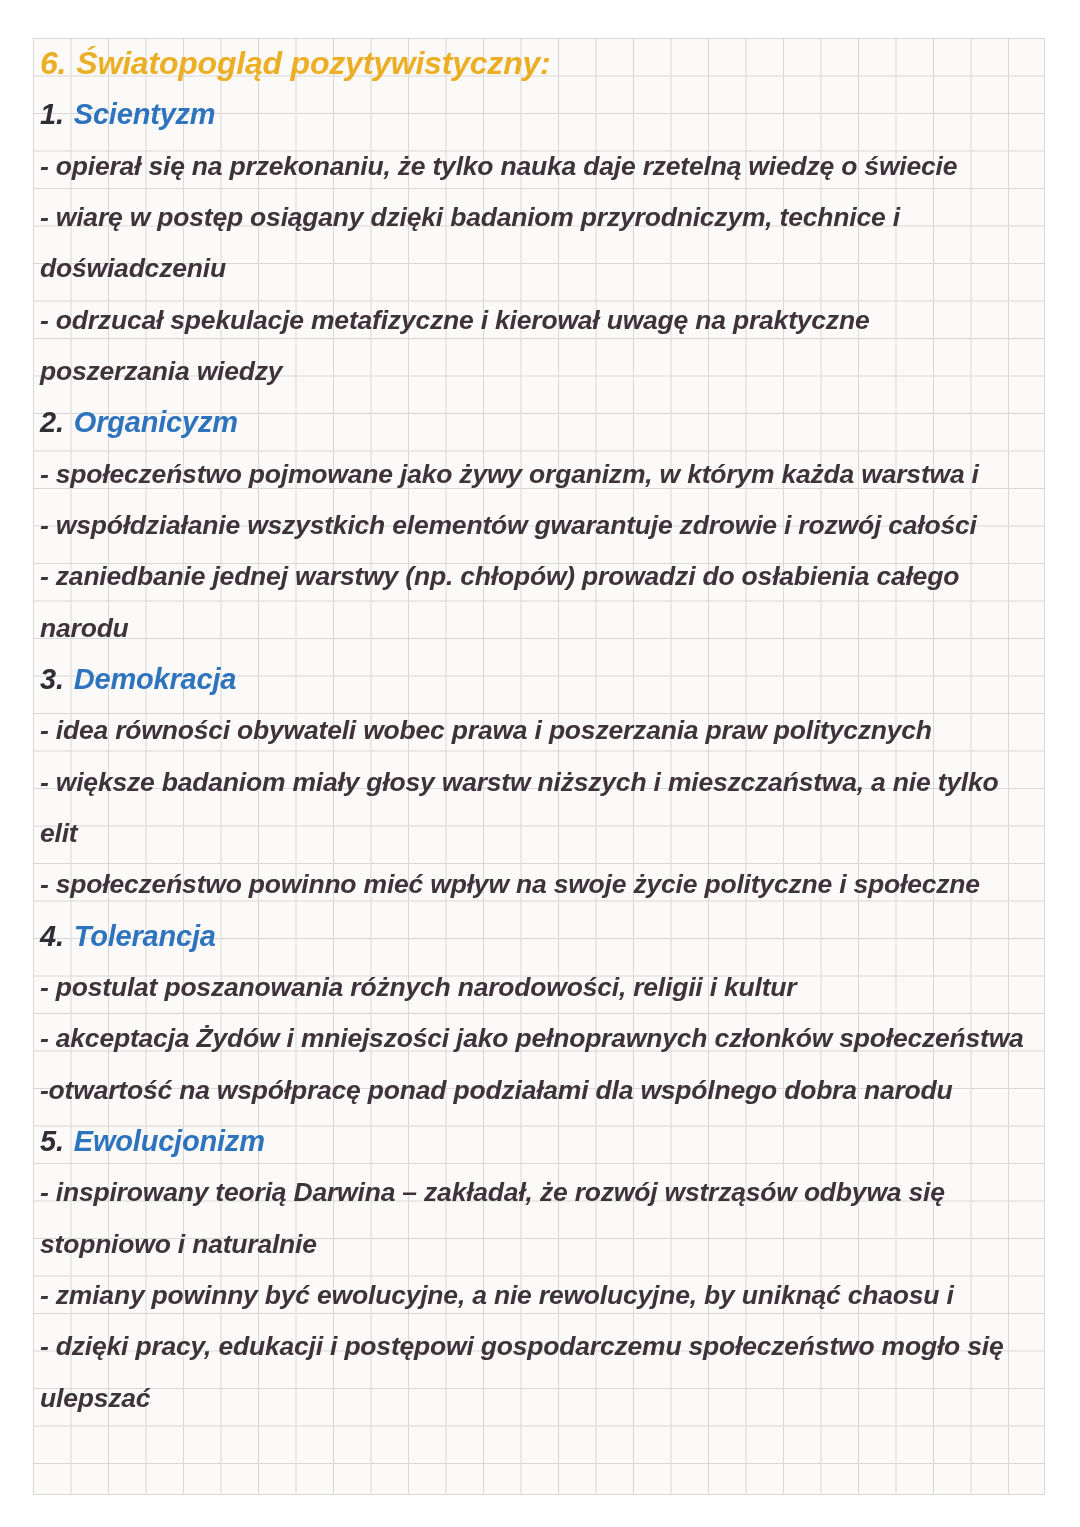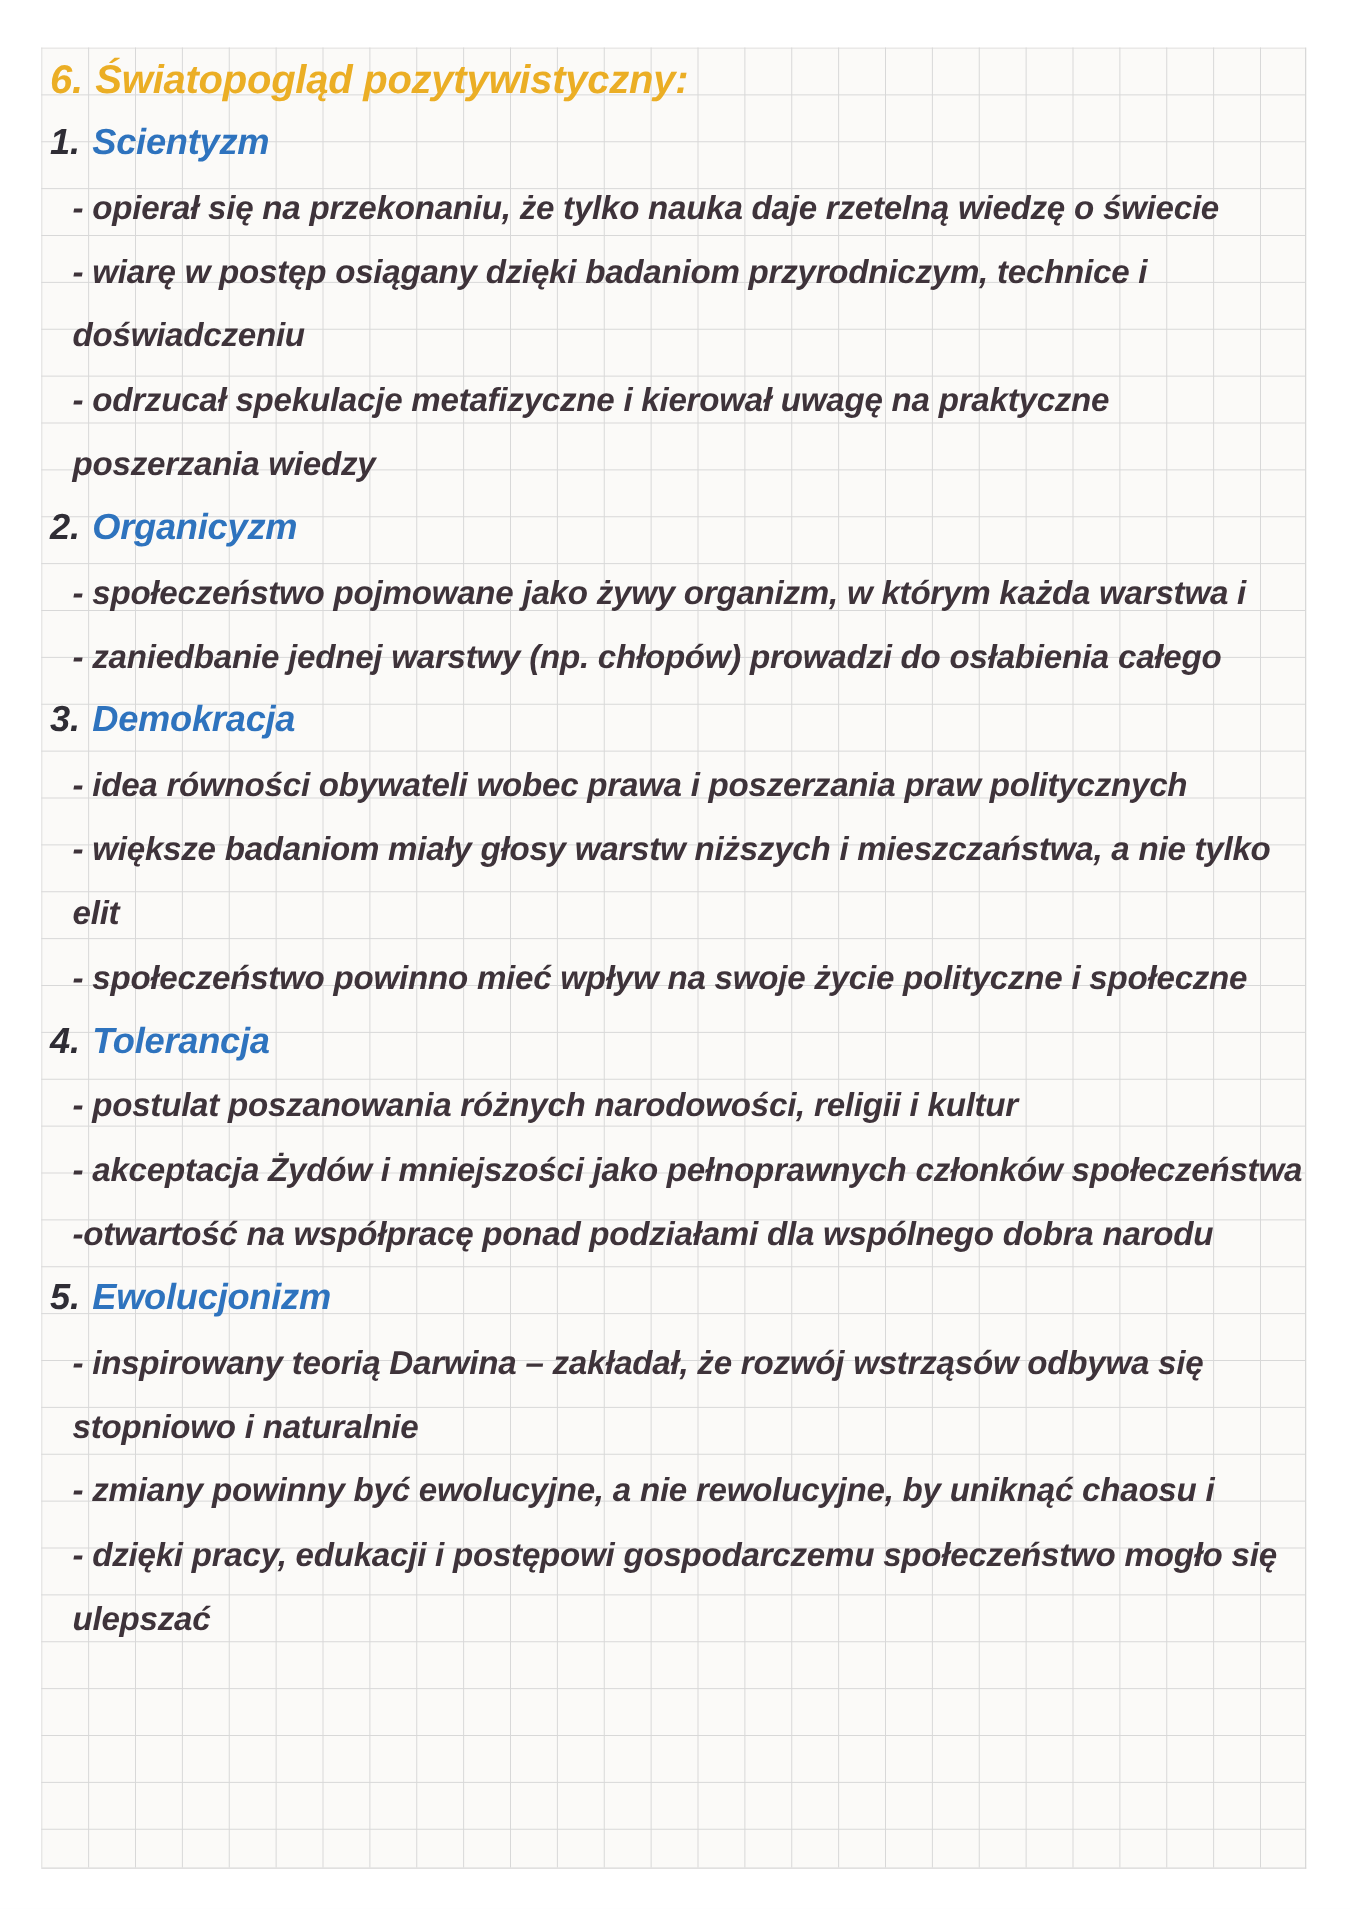--- a/index.html
+++ b/index.html
@@ -47,21 +47,20 @@
   .line.title {
     font-size: 32px;
     color: #ebae25;
   }
   .line.heading {
     font-size: 29px;
   }
   .line.body {
     font-size: 26.5px;
     color: #3e333a;
-    margin-left: 18px;
   }
   .heading .num {
     color: #2f2d35;
     margin-right: 10px;
   }
   .heading .name {
     color: #2e73be;
     text-align: right;
   }
   .title .num {
@@ -81,21 +80,23 @@
   </div>
 
 <div class="line heading"><span class="num">1.</span><span class="name">Scientyzm</span></div>
     <div class="line body">- opierał się na przekonaniu, że tylko nauka daje rzetelną wiedzę o świecie</div>
     <div class="line body">- wiarę w postęp osiągany dzięki badaniom przyrodniczym, technice i</div>
     <div class="line body">doświadczeniu</div>
     <div class="line body">- odrzucał spekulacje metafizyczne i kierował uwagę na praktyczne</div>
     <div class="line body">poszerzania wiedzy</div>
     <div class="line heading"><span class="num">2.</span><span class="name">Organicyzm</span></div>
     <div class="line body">- społeczeństwo pojmowane jako żywy organizm, w którym każda warstwa i</div>
+    <div class="line body">- współdziałanie wszystkich elementów gwarantuje zdrowie i rozwój całości</div>
     <div class="line body">- zaniedbanie jednej warstwy (np. chłopów) prowadzi do osłabienia całego</div>
+    <div class="line body">narodu</div>
     <div class="line heading"><span class="num">3.</span><span class="name">Demokracja</span></div>
     <div class="line body">- idea równości obywateli wobec prawa i poszerzania praw politycznych</div>
     <div class="line body">- większe badaniom miały głosy warstw niższych i mieszczaństwa, a nie tylko</div>
     <div class="line body">elit</div>
     <div class="line body">- społeczeństwo powinno mieć wpływ na swoje życie polityczne i społeczne</div>
     <div class="line heading"><span class="num">4.</span><span class="name">Tolerancja</span></div>
     <div class="line body">- postulat poszanowania różnych narodowości, religii i kultur</div>
     <div class="line body">- akceptacja Żydów i mniejszości jako pełnoprawnych członków społeczeństwa</div>
     <div class="line body">-otwartość na współpracę ponad podziałami dla wspólnego dobra narodu</div>
     <div class="line heading"><span class="num">5.</span><span class="name">Ewolucjonizm</span></div>

